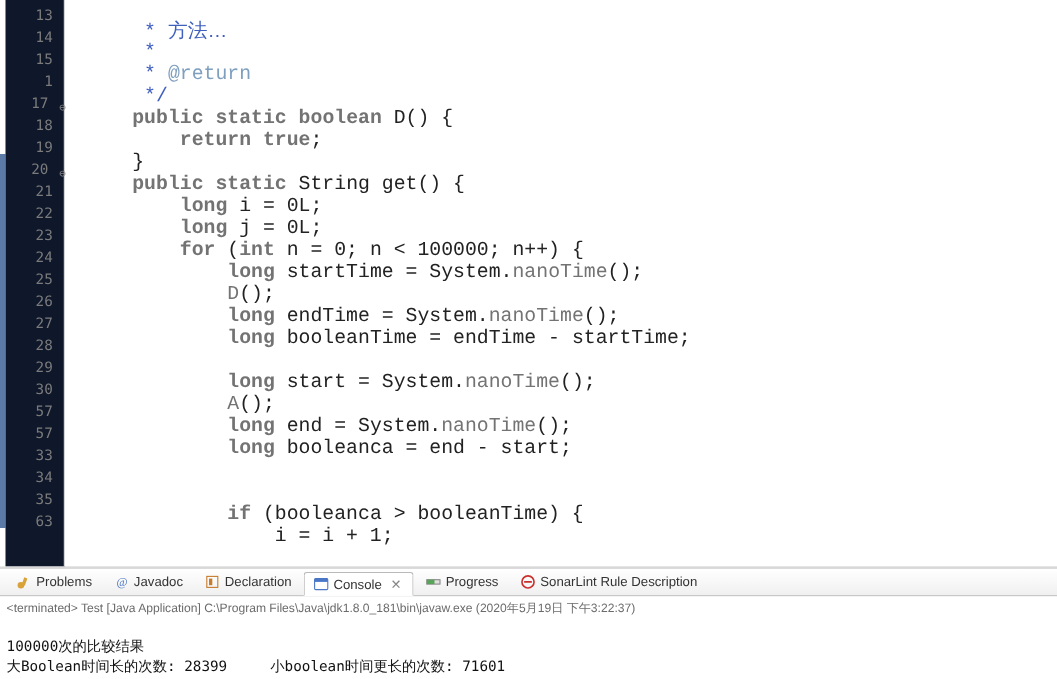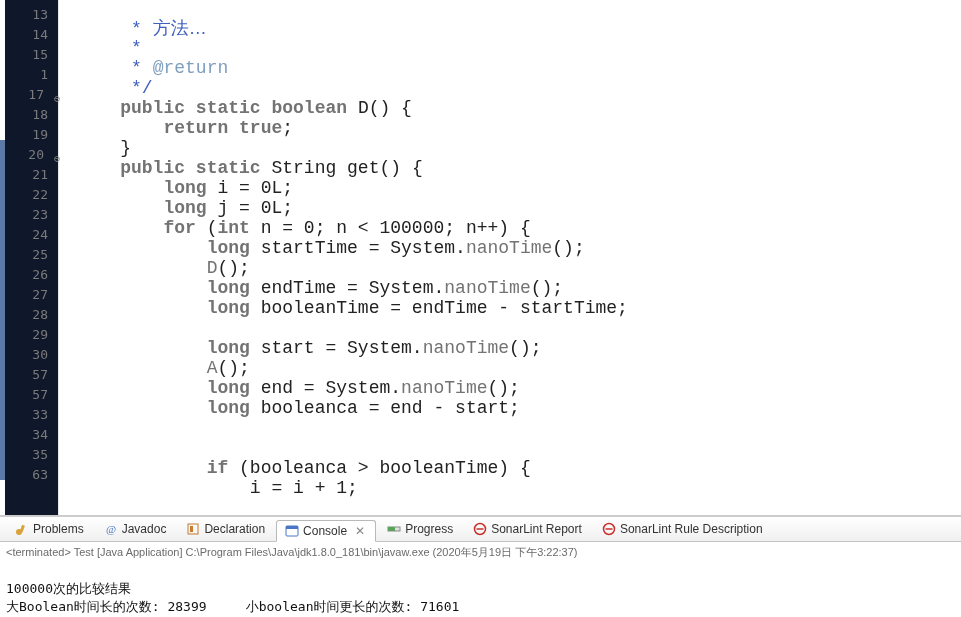--- a/index.html
+++ b/index.html
@@ -130,28 +130,19 @@
       </span>
     <span>Progress</span>
   </div>
   <div class="tab">
     <span class="ic">
         <svg width="14" height="14">
           <circle cx="7" cy="7" r="5.5" fill="none" stroke="#c9302c" stroke-width="1.5"></circle>
           <line x1="3.5" y1="7" x2="10.5" y2="7" stroke="#c9302c" stroke-width="1.5"></line>
         </svg>
       </span>
-    <span>SonarLint Report</span>
-  </div>
-  <div class="tab">
-    <span class="ic">
-        <svg width="14" height="14">
-          <circle cx="7" cy="7" r="5.5" fill="none" stroke="#c9302c" stroke-width="1.5"></circle>
-          <line x1="3.5" y1="7" x2="10.5" y2="7" stroke="#c9302c" stroke-width="1.5"></line>
-        </svg>
-      </span>
     <span>SonarLint Rule Description</span>
   </div>
 </div>
 
 <div class="console-header">&lt;terminated&gt; Test [Java Application] C:\Program Files\Java\jdk1.8.0_181\bin\javaw.exe (2020年5月19日 下午3:22:37)</div>
 <div class="console-out"><span>100000次的比较结果</span>
 <span>大Boolean时间长的次数: 28399     小boolean时间更长的次数: 71601</span></div>
 
 </body></html>

